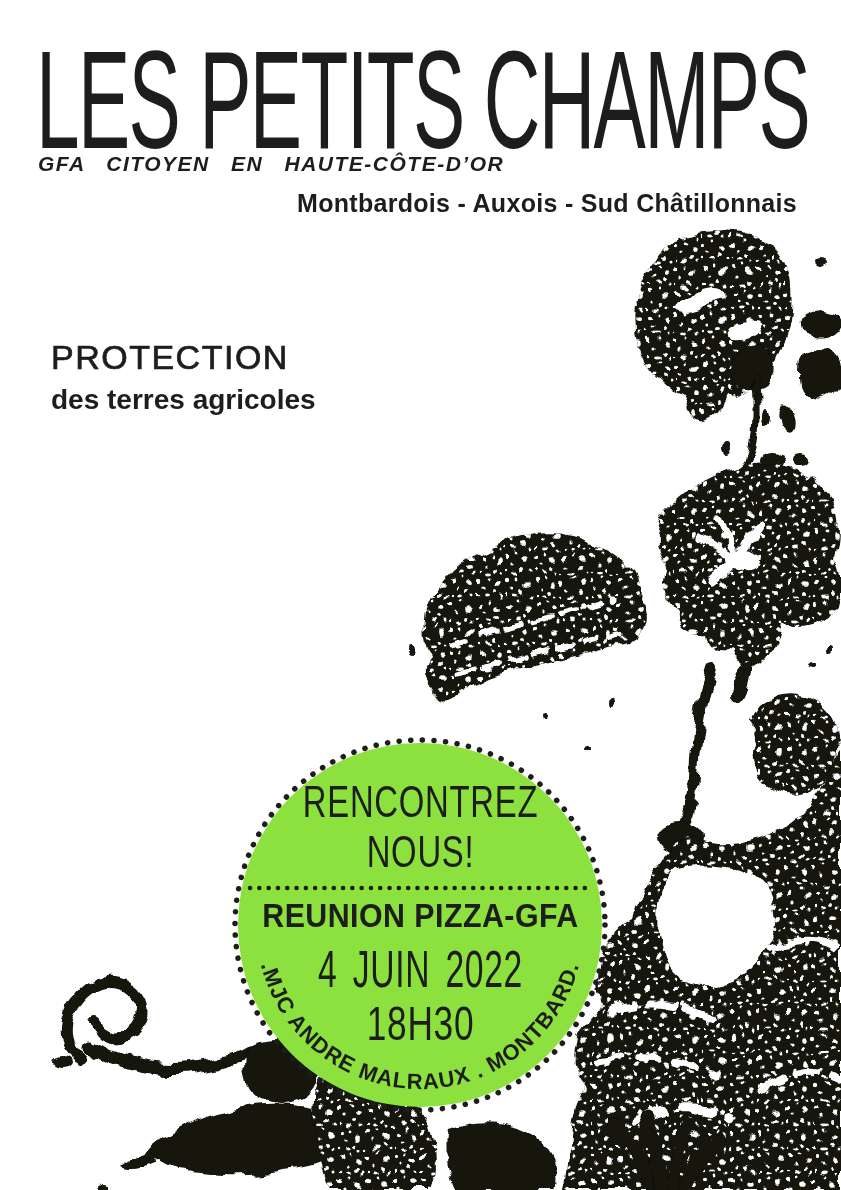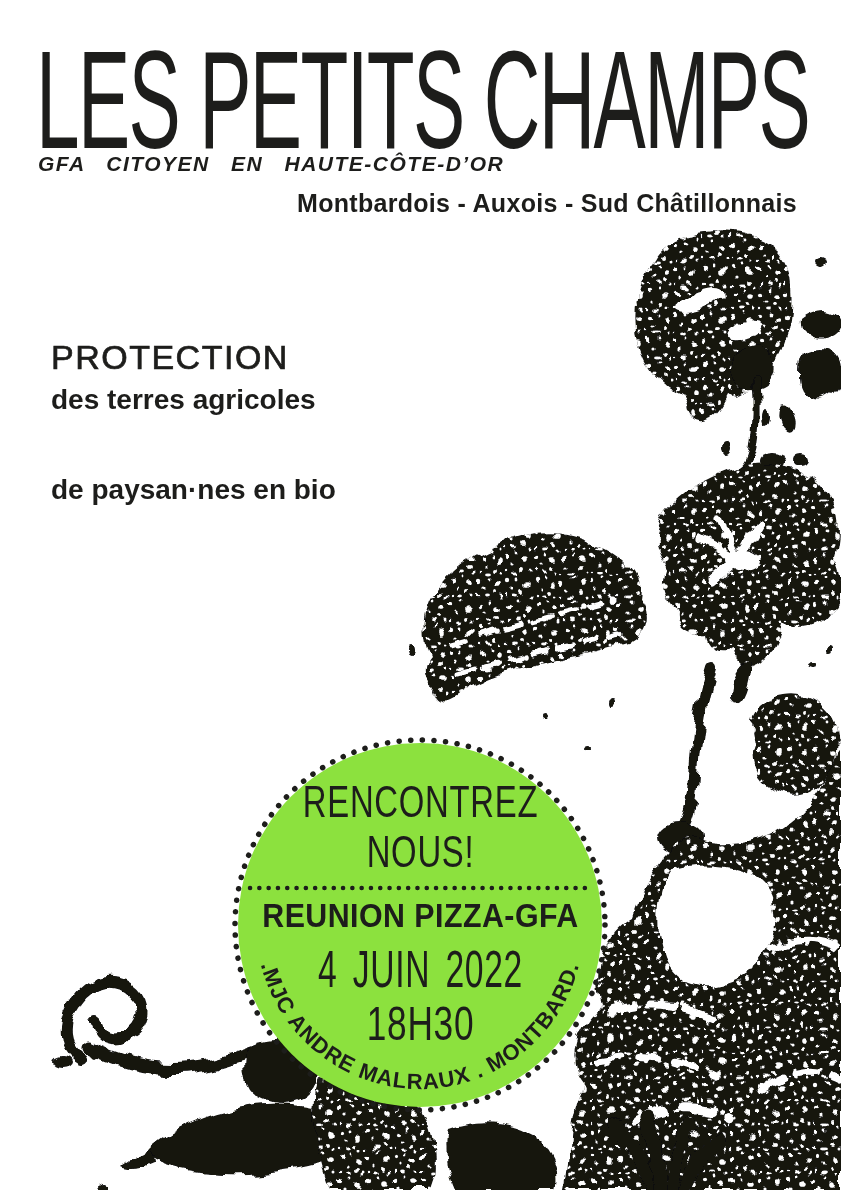--- a/index.html
+++ b/index.html
@@ -170,21 +170,20 @@
     <div class="title">LES PETITS CHAMPS</div>
     <div class="subtitle">GFA CITOYEN EN HAUTE-CÔTE-D’OR</div>
     <div class="regions">Montbardois - Auxois - Sud Châtillonnais</div>
 
     <div class="points">
       <div class="point">
         <div class="pt-heading">PROTECTION</div>
         <div class="pt-detail">des terres agricoles</div>
       </div>
       <div class="point">
-        <div class="pt-detail">de paysan·nes en bio</div>
       </div>
     </div>
 
     <div class="bline b-call1">RENCONTREZ</div>
     <div class="bline b-call2">NOUS!</div>
     <div class="bline b-event">REUNION PIZZA-GFA</div>
     <div class="bline b-date">4 JUIN 2022</div>
     <div class="bline b-time">18H30</div>
   </div>
 

